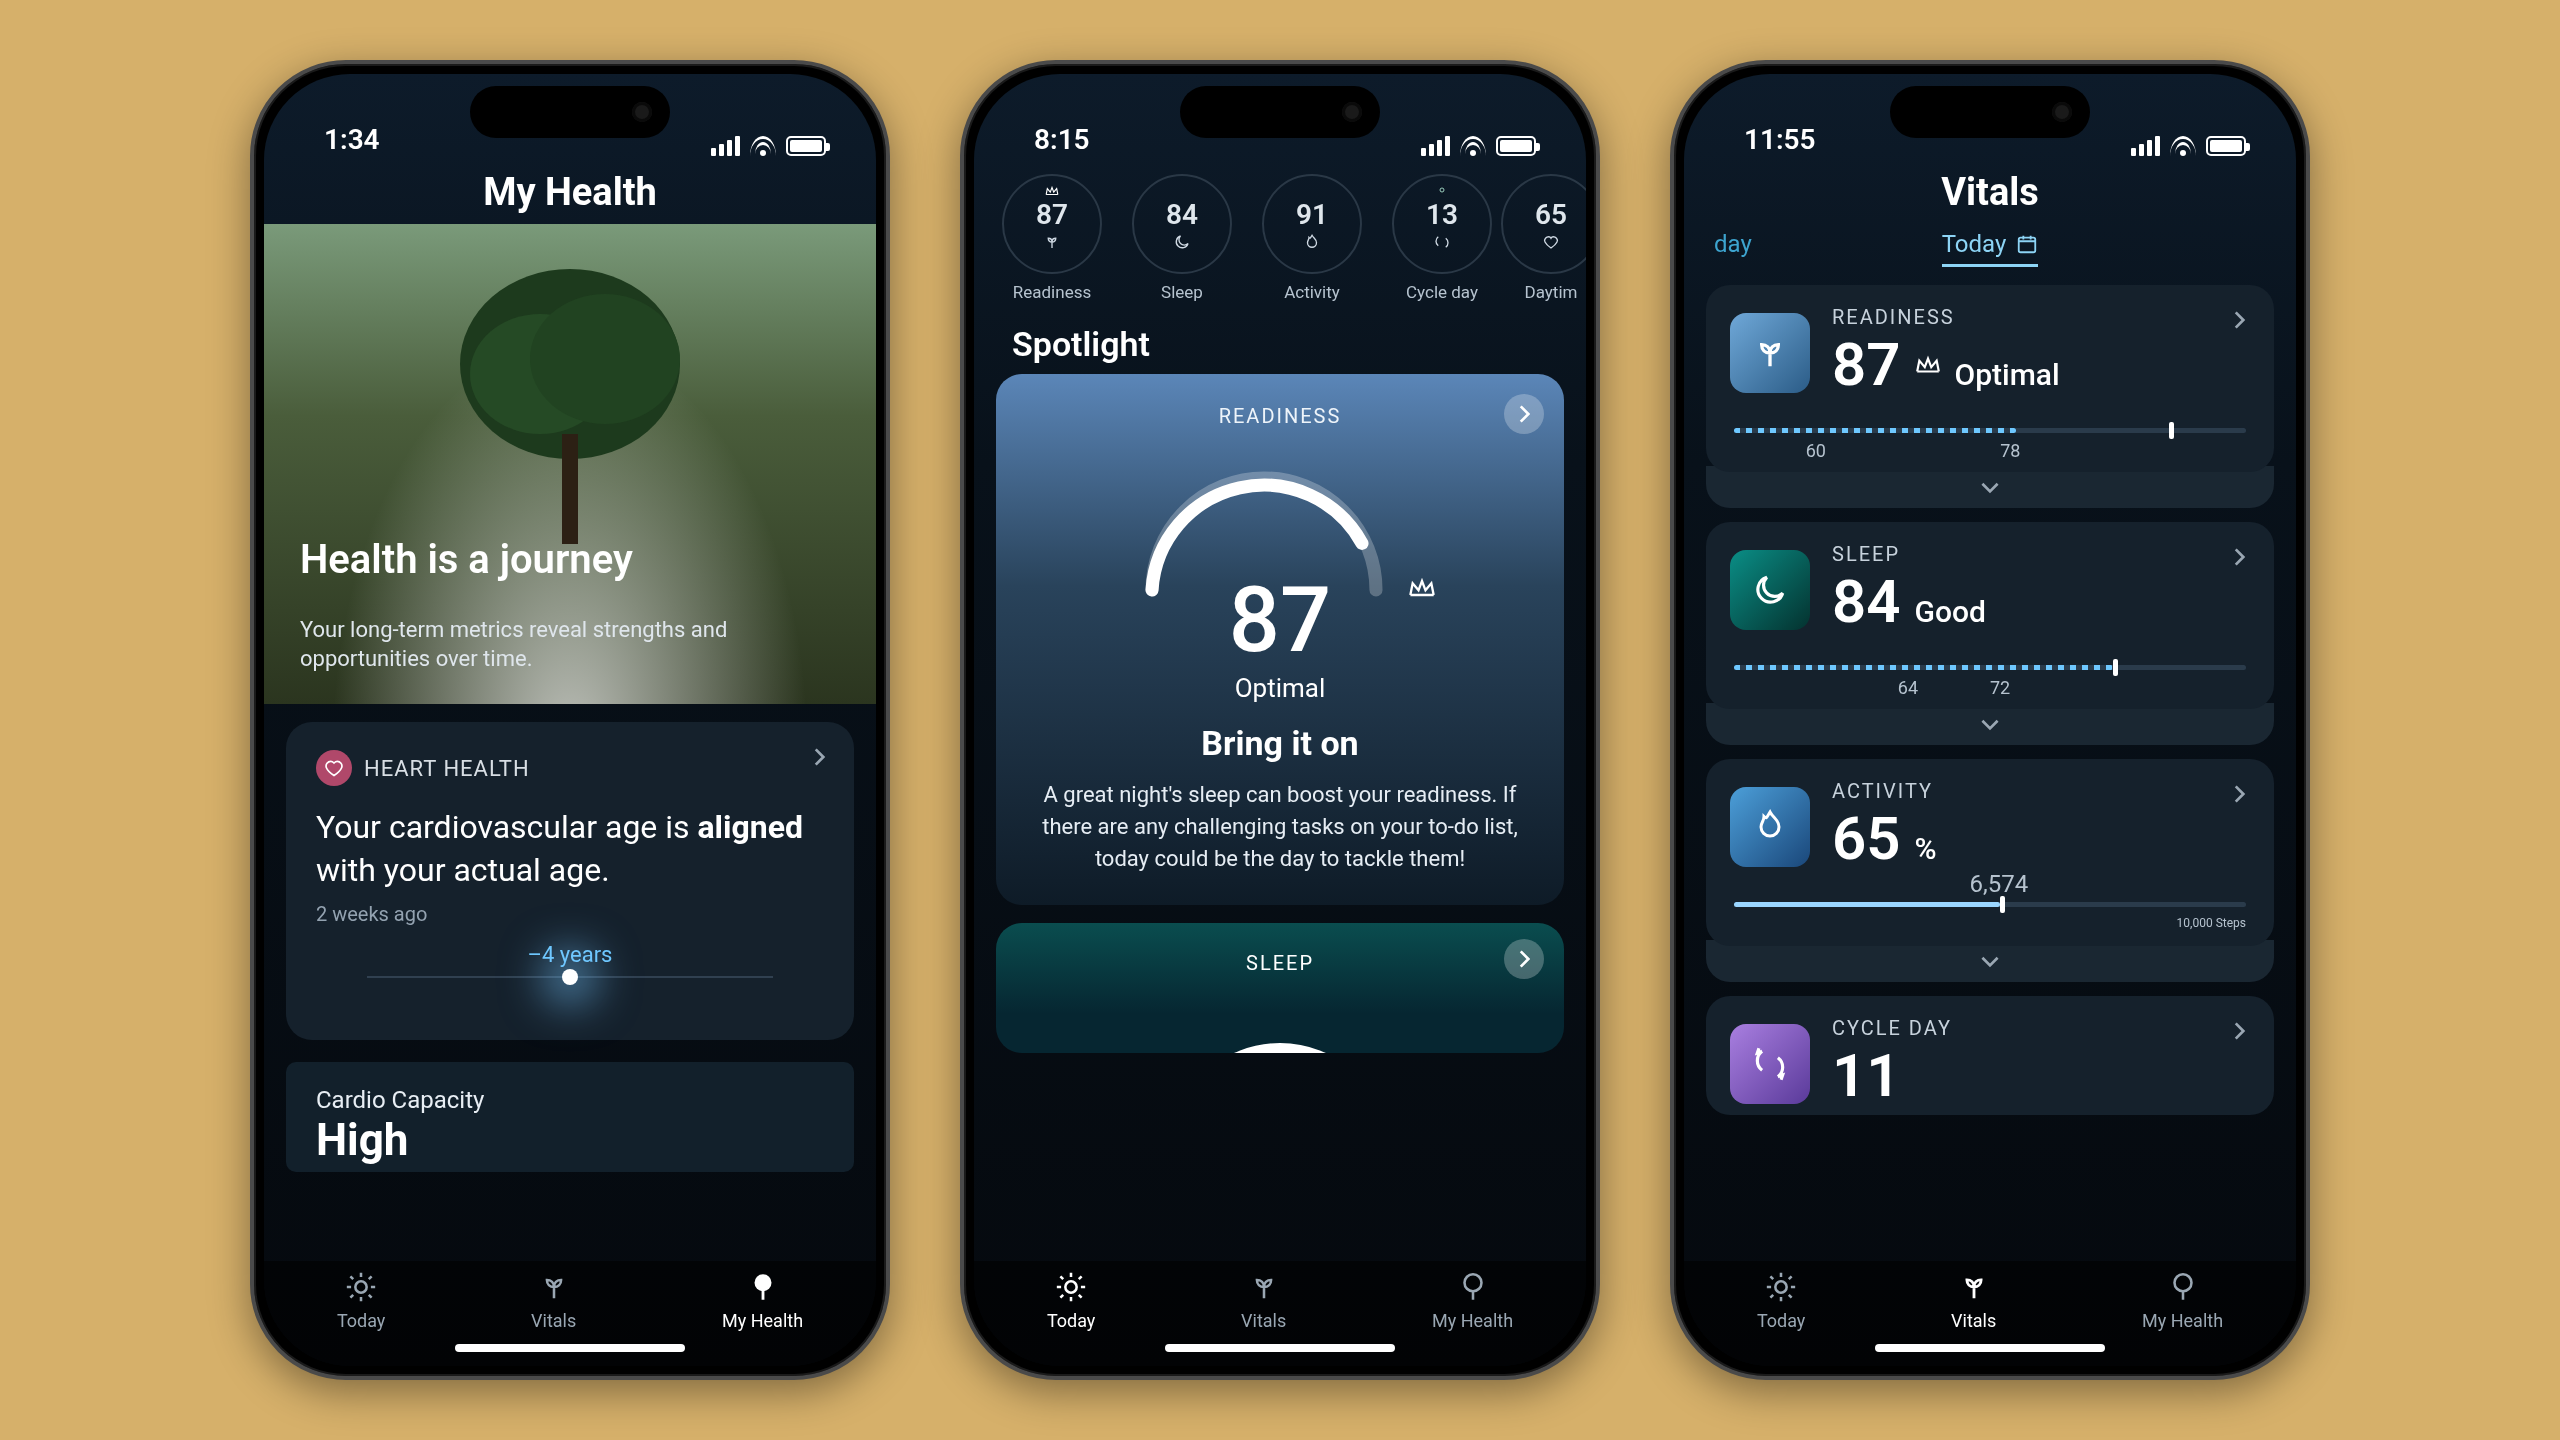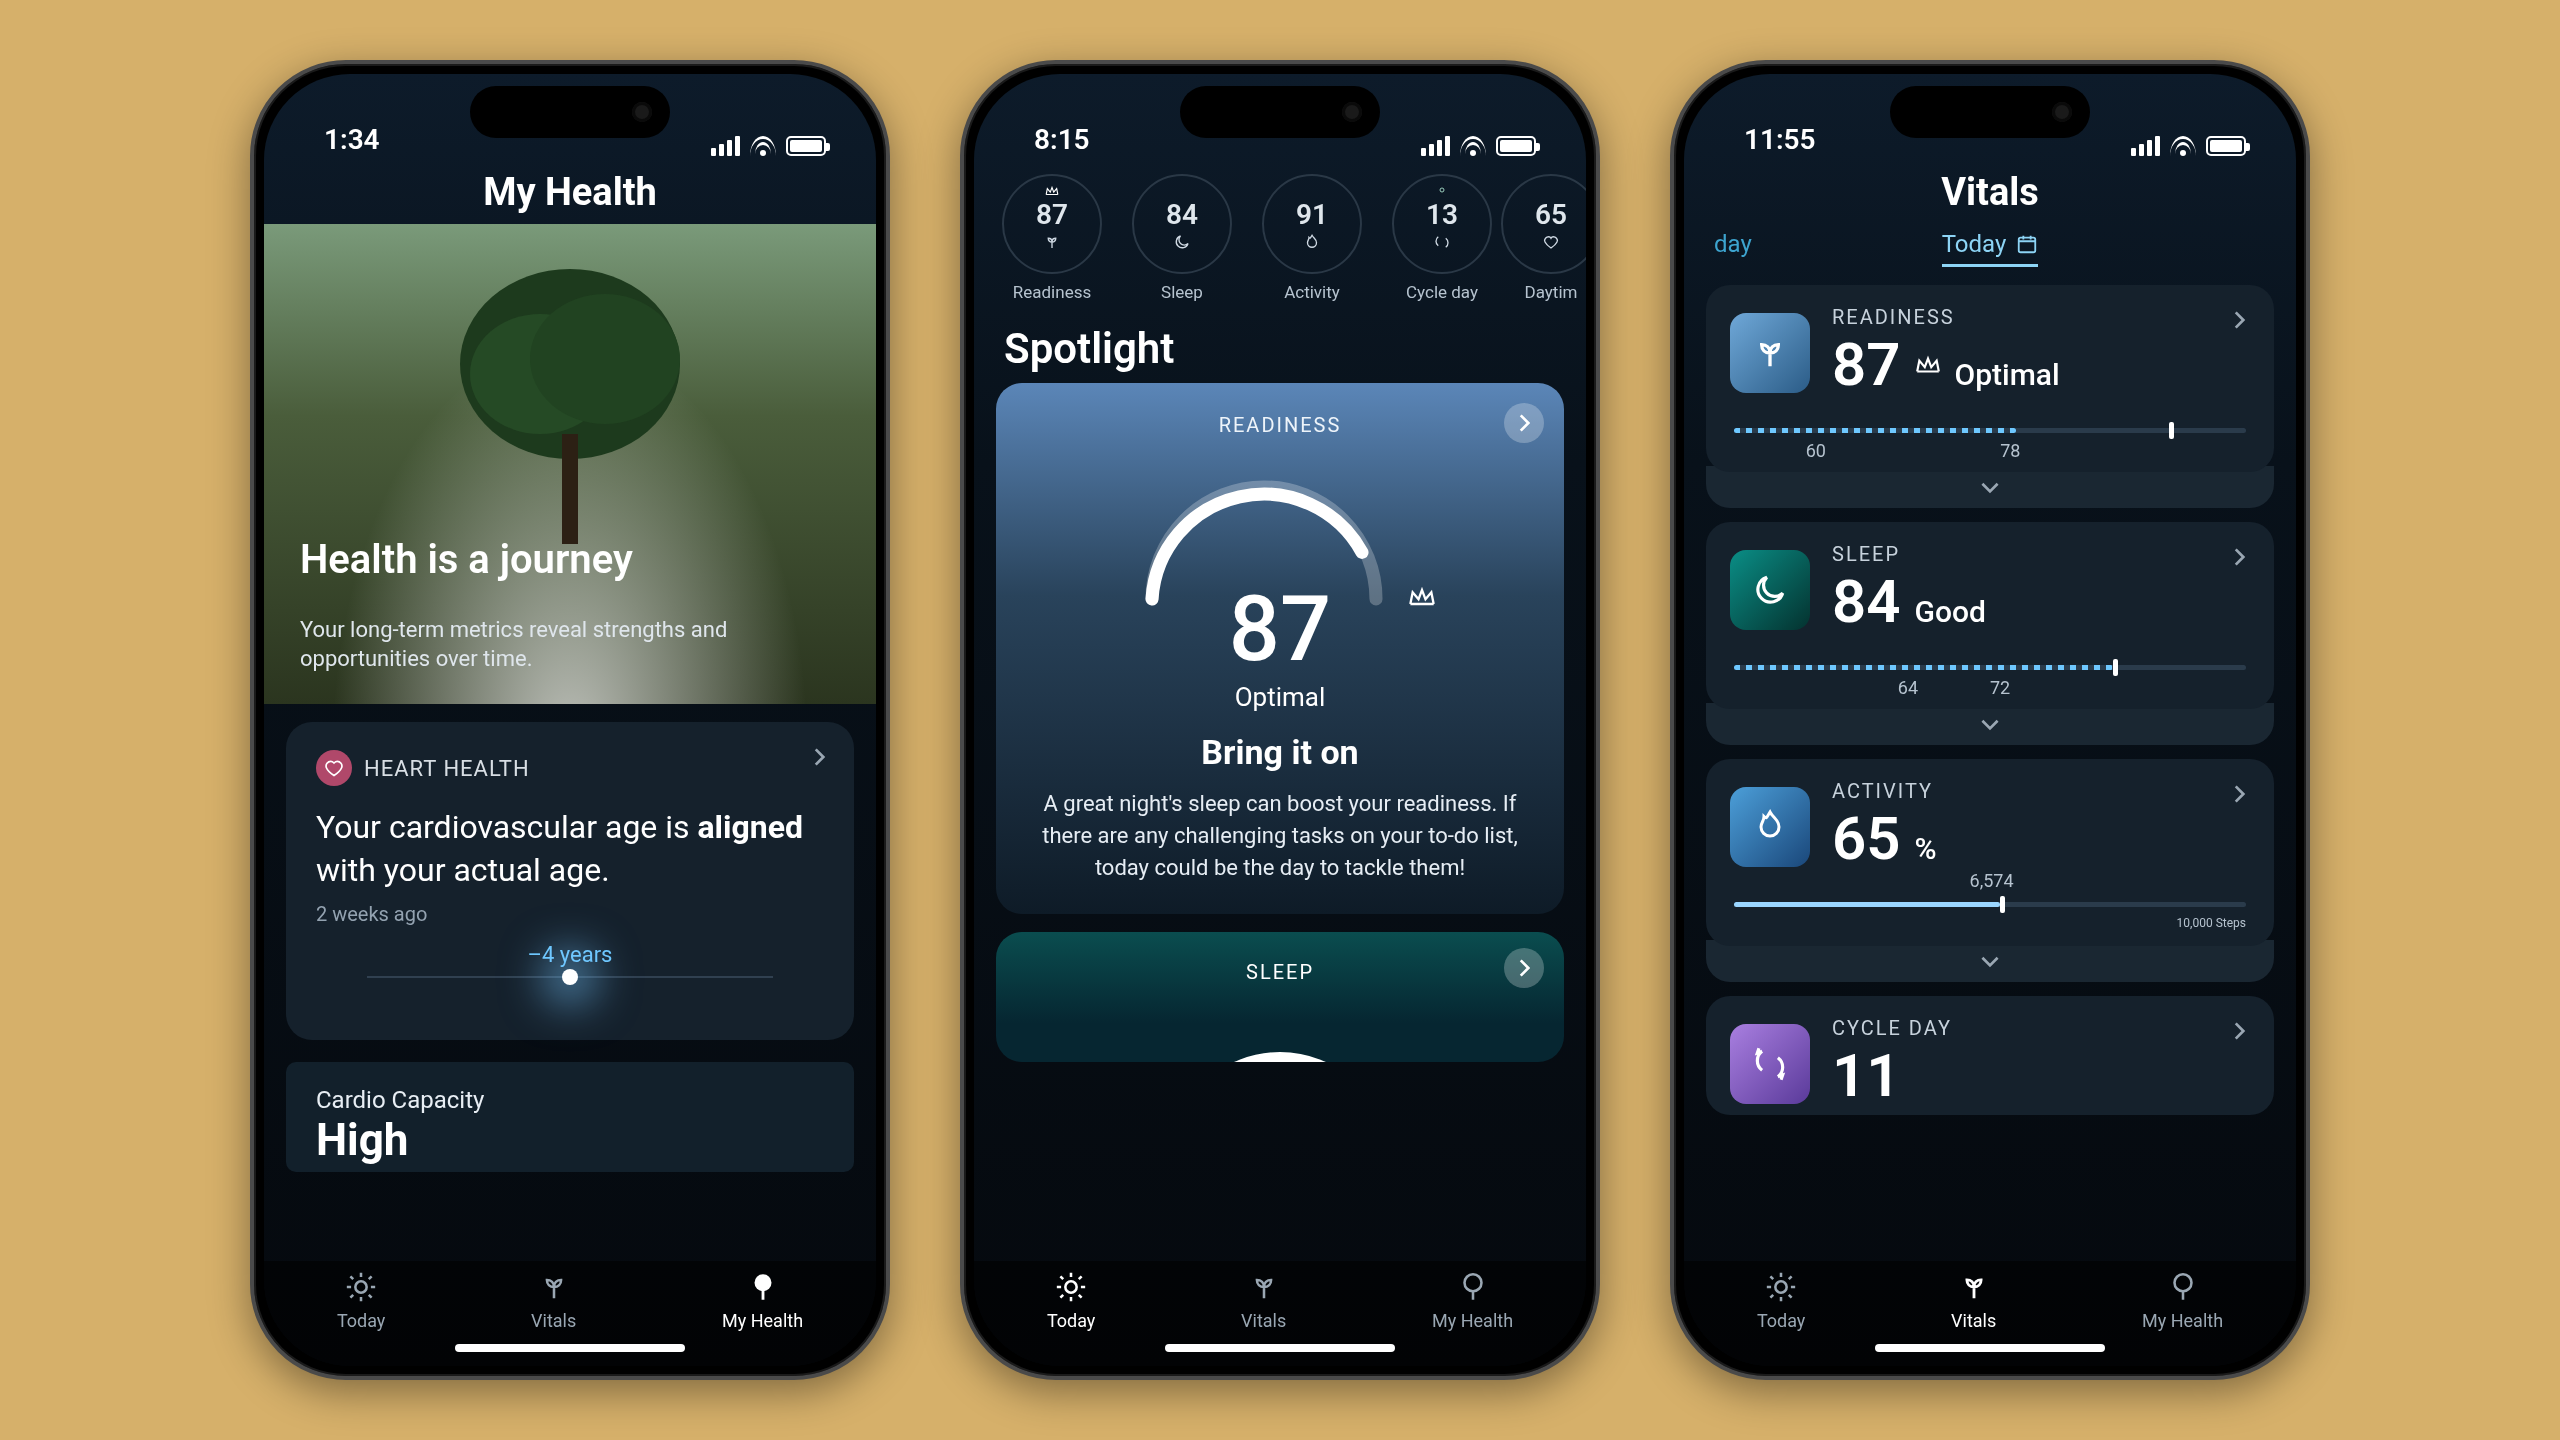--- a/index.html
+++ b/index.html
@@ -104,21 +104,21 @@
   .oura{font-size:34px;letter-spacing:5px;font-weight:500;}
   .oura .bar{display:inline-block;border-top:2.5px solid #fff;width:24px;vertical-align:18px;margin-right:-24px;}
   .headicons{display:flex;gap:24px;}
   .rings{display:flex;gap:18px;padding:10px 22px 6px;overflow:hidden;}
   .ring{width:112px;flex:0 0 112px;display:flex;flex-direction:column;align-items:center;color:#dfe6ec;}
   .ring:last-child{width:70px;flex:0 0 70px;}
   .ring .circ{width:100px;height:100px;border-radius:50%;border:2px solid #2a3846;display:flex;flex-direction:column;align-items:center;justify-content:center;position:relative;}
   .ring .num{font-size:28px;font-weight:600;}
   .ring .mini{margin-top:2px;}
   .ring .lbl{font-size:17px;margin-top:8px;color:#b6c3cf;}
-  .spotH{font-size:42px;font-weight:600;padding:16px 30px 10px;}
+  .spotH{font-size:34px;font-weight:600;padding:16px 38px 10px;}
   .sCard{margin:0 22px 18px;border-radius:26px;overflow:hidden;position:relative;
     background:linear-gradient(180deg,#5b86b8 0%,#29435b 40%,#0e1b27 100%);
     padding:30px 36px;text-align:center;}
   .sCard .cat{letter-spacing:2px;font-size:20px;color:#eef4fa;margin-bottom:12px;}
   .sCard .arc{width:280px;height:160px;margin:0 auto -6px;}
   .sCard .score{font-size:90px;font-weight:500;margin-top:-30px;}
   .sCard .crown{margin-bottom:-4px;}
   .sCard .state{font-size:26px;margin-top:0;}
   .sCard h3{font-size:34px;font-weight:700;margin-top:20px;}
   .sCard p{font-size:22px;line-height:1.45;margin-top:16px;color:#e6edf4;}
@@ -143,21 +143,21 @@
   .vinfo .big{font-size:60px;font-weight:600;display:flex;align-items:baseline;gap:14px;}
   .vinfo .big small{font-size:30px;font-weight:500;}
   .vchev{position:absolute;top:22px;right:22px;}
   .range{margin:18px 4px 0;position:relative;height:34px;}
   .range .track{position:absolute;left:0;right:0;top:10px;height:5px;background:#2a3b4b;border-radius:3px;}
   .range .fill{position:absolute;top:10px;height:5px;border-radius:3px;background:repeating-linear-gradient(90deg,#6ec8ff 0 6px,transparent 6px 12px);}
   .range .mark{position:absolute;top:4px;width:5px;height:17px;background:#fff;border-radius:2px;}
   .range .t1,.range .t2{position:absolute;top:22px;font-size:18px;color:#b6c3cf;}
   .expand{margin:0 22px 14px;height:42px;background:#1a2732;border-radius:0 0 24px 24px;display:flex;align-items:center;justify-content:center;margin-top:-18px;}
   .actRange .goalLbl{position:absolute;right:0;top:24px;font-size:12px;color:#b6c3cf;}
-  .actRange .cur{position:absolute;top:-22px;font-size:18px;color:#b6c3cf;}
+  .actRange .cur{position:absolute;top:-22px;font-size:24px;color:#b6c3cf;}
 
 </style>
 </head>
 <body>
 
 <div class="phone">
   <div class="notch"></div>
   <div class="screen">
 
     <div class="status">

